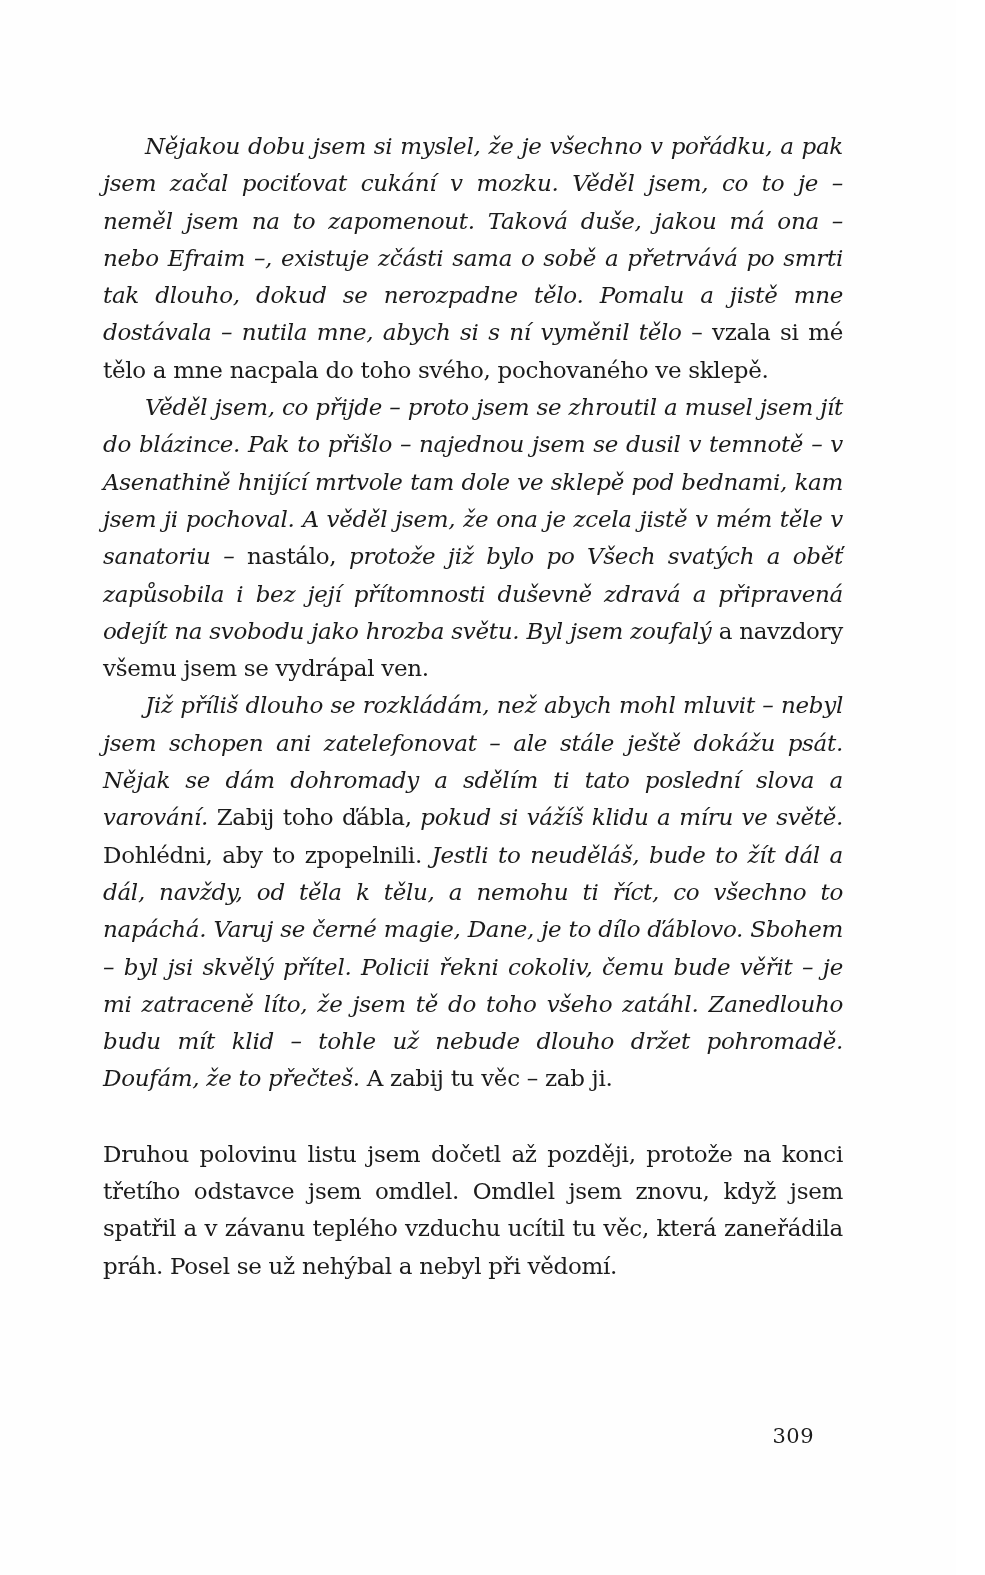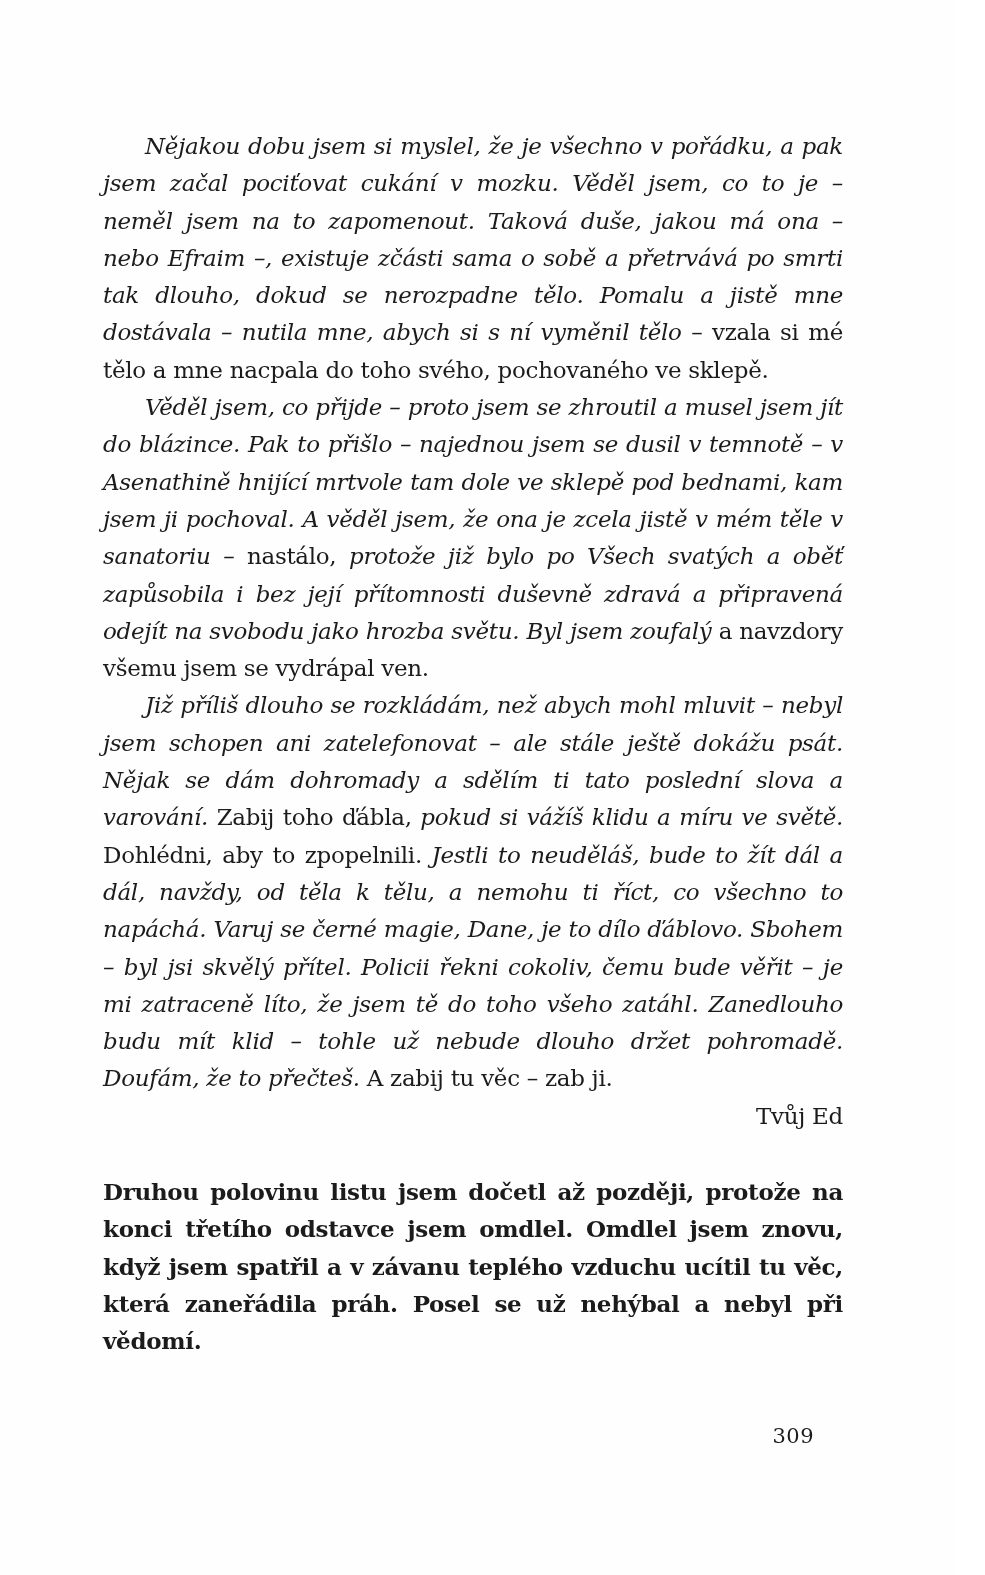--- a/index.html
+++ b/index.html
@@ -38,40 +38,38 @@
   }
   .seg-roman {
     font-style: normal;
   }
   .signature {
     margin: 0;
     text-align: right;
   }
   .narration {
     margin-top: 38px;
-    font-weight: bold;
   }
   .folio {
     position: absolute;
     top: 1418px;
     right: 142px;
     font-size: 21px;
     line-height: 37px;
     letter-spacing: 0.5px;
   }
 </style>
 </head>
 <body>
 
 <div class="book-page">
   <div class="text-block">
     <div>
         <p class="para indent"><span class="seg-italic">Nějakou dobu jsem si myslel, že je všechno v pořádku, a pak jsem začal pociťovat cukání v mozku. Věděl jsem, co to je – neměl jsem na to zapomenout. Taková duše, jakou má ona – nebo Efraim –, existuje zčásti sama o sobě a přetrvává po smrti tak dlouho, dokud se nerozpadne tělo. Pomalu a jistě mne dostávala – nutila mne, abych si s ní vyměnil tělo</span><span class="seg-roman"> – vzala si mé tělo a mne nacpala do toho svého, pochovaného ve sklepě.</span></p>
         <p class="para indent"><span class="seg-italic">Věděl jsem, co přijde – proto jsem se zhroutil a musel jsem jít do blázince. Pak to přišlo – najednou jsem se dusil v temnotě – v Asenathině hnijící mrtvole tam dole ve sklepě pod bednami, kam jsem ji pochoval. A věděl jsem, že ona je zcela jistě v mém těle v sanatoriu – </span><span class="seg-roman">nastálo, </span><span class="seg-italic">protože již bylo po Všech svatých a oběť zapůsobila i bez její přítomnosti duševně zdravá a připravená odejít na svobodu jako hrozba světu. Byl jsem zoufalý </span><span class="seg-roman">a navzdory všemu jsem se vydrápal ven.</span></p>
         <p class="para indent"><span class="seg-italic">Již příliš dlouho se rozkládám, než abych mohl mluvit – nebyl jsem schopen ani zatelefonovat – ale stále ještě dokážu psát. Nějak se dám dohromady a sdělím ti tato poslední slova a varování. </span><span class="seg-roman">Zabij toho ďábla, </span><span class="seg-italic">pokud si vážíš klidu a míru ve světě. </span><span class="seg-roman">Dohlédni, aby to zpopelnili. </span><span class="seg-italic">Jestli to neuděláš, bude to žít dál a dál, navždy, od těla k tělu, a nemohu ti říct, co všechno to napáchá. Varuj se černé magie, Dane, je to dílo ďáblovo. Sbohem – byl jsi skvělý přítel. Policii řekni cokoliv, čemu bude věřit – je mi zatraceně líto, že jsem tě do toho všeho zatáhl. Zanedlouho budu mít klid – tohle už nebude dlouho držet pohromadě. Doufám, že to přečteš. </span><span class="seg-roman">A zabij tu věc – zab ji.</span></p>
       </div>
-    <p class="signature">Tvůj Ed</p>
     <div class="narration">
         <p class="para"><span class="seg-roman">Druhou polovinu listu jsem dočetl až později, protože na konci třetího odstavce jsem omdlel. Omdlel jsem znovu, když jsem spatřil a v závanu teplého vzduchu ucítil tu věc, která zaneřádila práh. Posel se už nehýbal a nebyl při vědomí.</span></p>
       </div>
   </div>
   <div class="folio">309</div>
 </div>
 
 </body></html>

